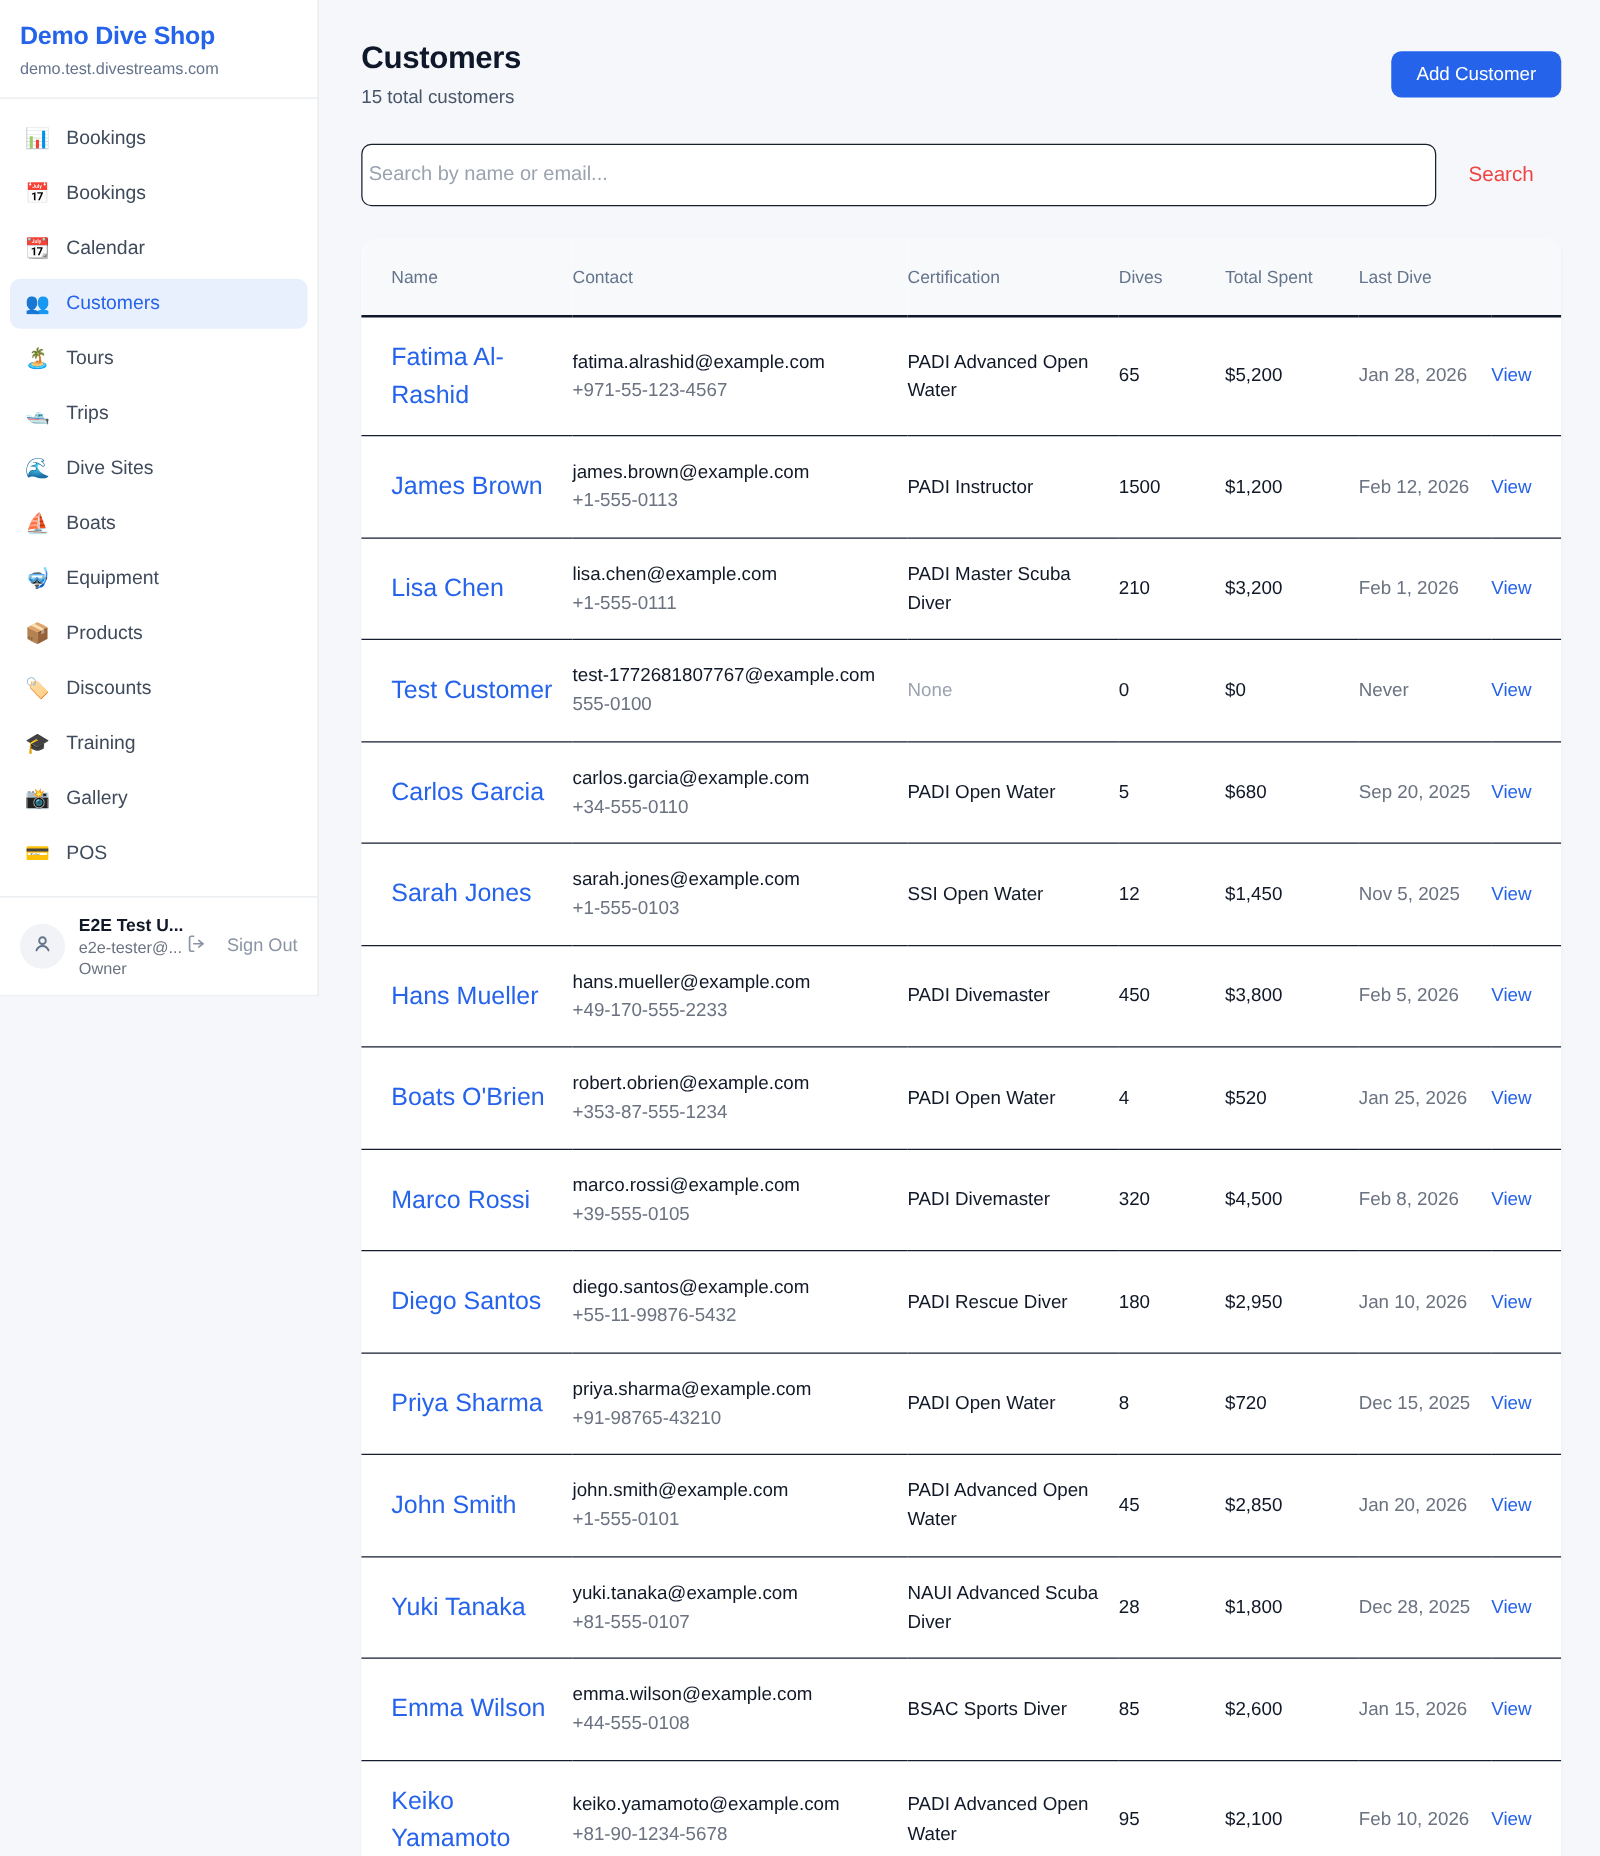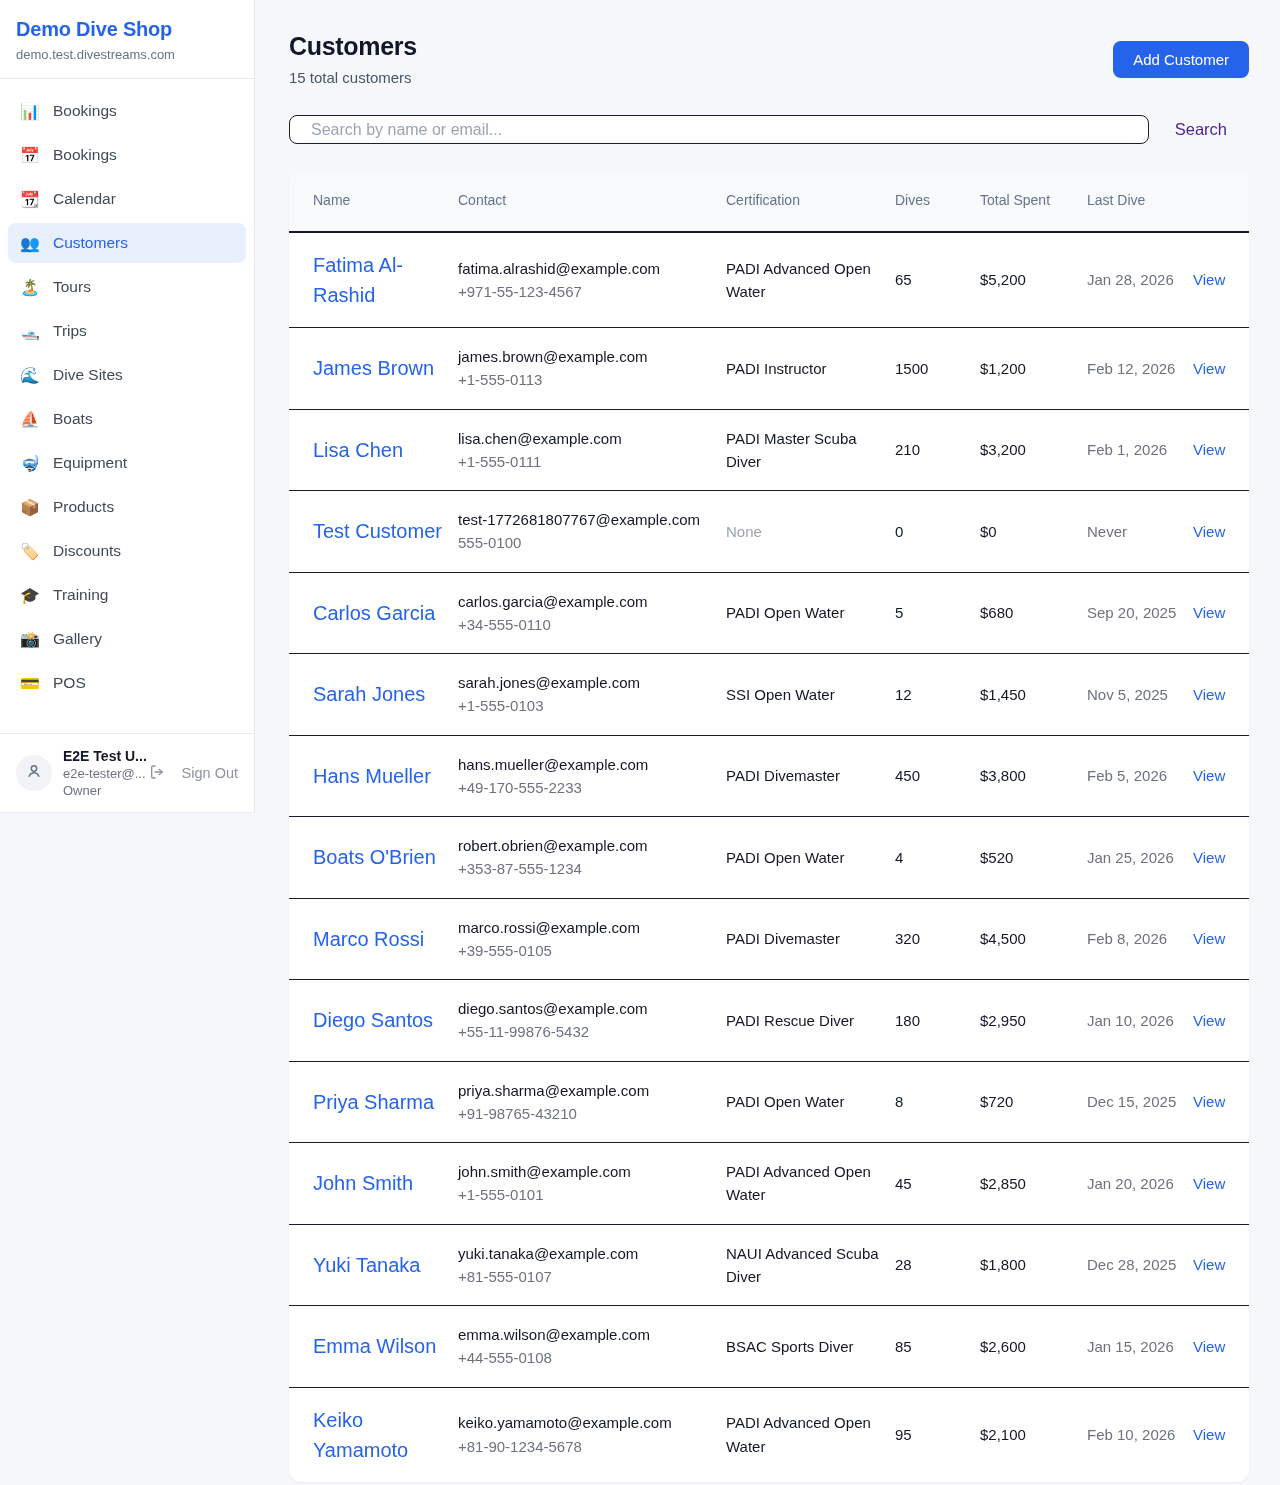--- a/index.html
+++ b/index.html
@@ -34,21 +34,21 @@
     padding: 0 12px;
     border-radius: 8px;
     font-size: 15.5px; color: #3f4a5a;
     cursor: pointer;
   }
   .nav-item.active { background: #e8f0fd; color: #2563eb; }
   .nav-icon { width: 20px; font-size: 16px; text-align: center; flex: 0 0 20px; }
 
   .user-section {
     border-top: 1px solid #e8ebf0;
-    margin-top: 16px;
+    margin-top: 0;
     padding: 14px 16px;
     display: flex; align-items: center; gap: 11px;
   }
   .avatar {
     width: 36px; height: 36px; border-radius: 50%;
     background: #f1f3f6; flex: 0 0 36px;
     display: flex; align-items: center; justify-content: center;
   }
   .avatar svg { width: 20px; height: 20px; }
   .user-info { min-width: 0; flex: 1; }
@@ -68,29 +68,29 @@
   .page-title { font-size: 25px; font-weight: bold; color: #0f172a; letter-spacing: -0.3px; }
   .page-subtitle { margin-top: 8px; font-size: 15px; color: #475569; }
   .add-btn {
     background: #2563eb; color: #ffffff; border: none; cursor: pointer;
     font-family: inherit; font-size: 15px; font-weight: 500;
     height: 37px; padding: 0 20px; border-radius: 8px; margin-top: 9px;
   }
 
   .search-row { display: flex; align-items: center; margin-top: 29px; }
   .search-input {
-    flex: 1; height: 29px;
+    flex: 1; height: 50px;
     border: 1.5px solid #18202e; border-radius: 8px;
-    padding: 0 21px; font-family: inherit; font-size: 16px; color: #8b5cf6;
+    padding: 0 5px; font-family: inherit; font-size: 16px; color: #8b5cf6;
     background: #ffffff; outline: none;
   }
   .search-input::placeholder { color: #9aa3b0; }
   .search-btn {
     background: none; border: none; cursor: pointer;
-    font-family: inherit; font-size: 16.5px; color: #4c1d95;
+    font-family: inherit; font-size: 16.5px; color: #ef4444;
     padding: 0 22px 0 26px;
   }
 
   
   .card {
     margin-top: 26px;
     background: #ffffff;
     border-radius: 12px;
     overflow: hidden;
     box-shadow: 0 1px 2px rgba(15,23,42,0.05);

